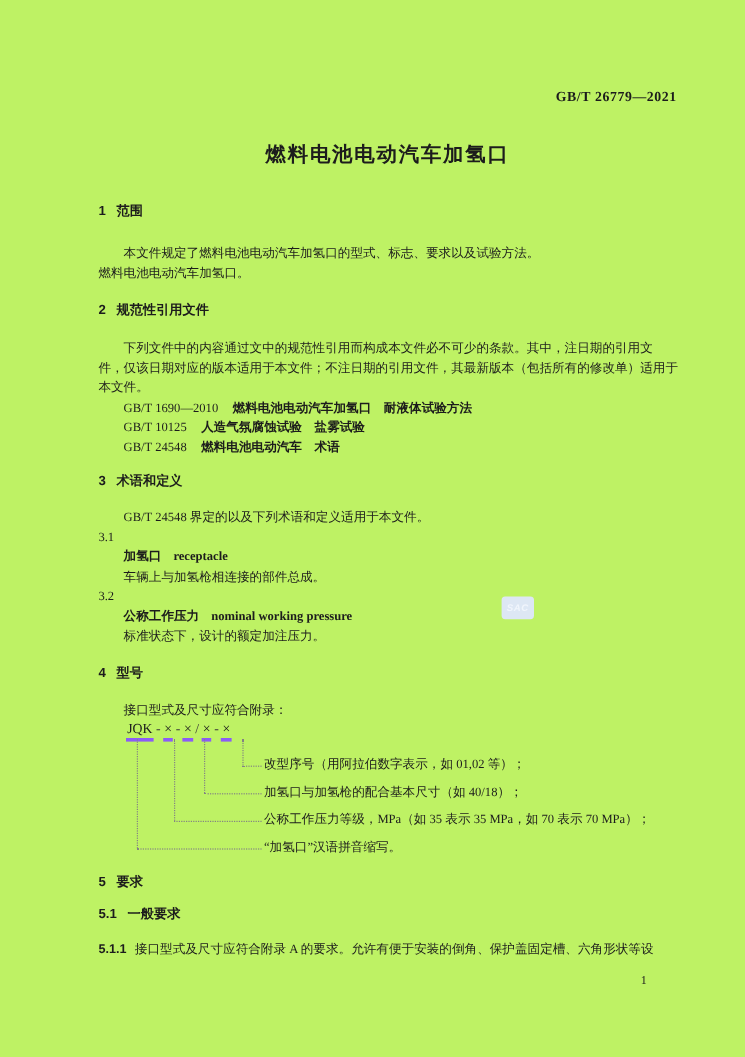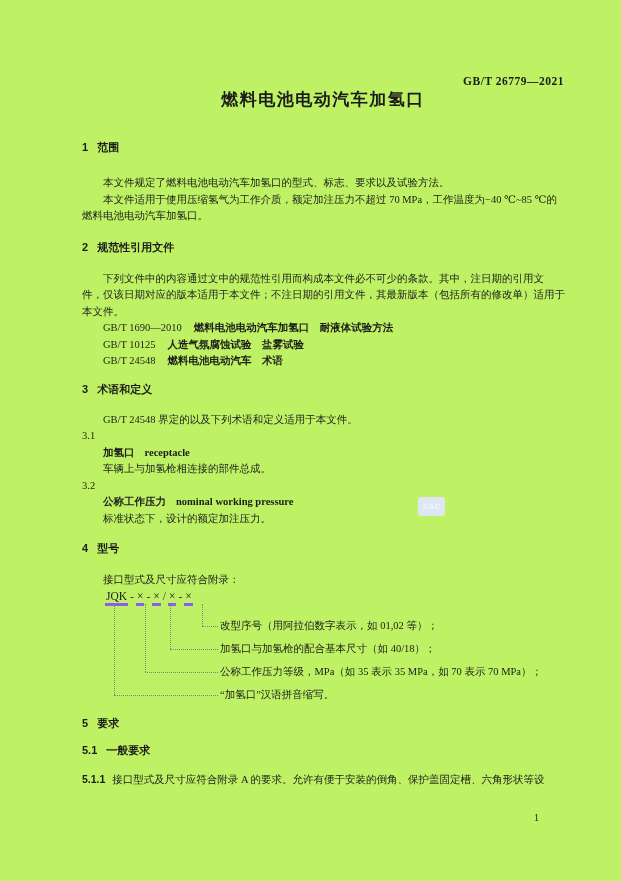--- a/index.html
+++ b/index.html
@@ -15,20 +15,21 @@
   .content{padding:0 69px 0 70px;}
   .header-code{
     margin-top:75px;
     text-align:right;
     font-size:11.5px;
     font-weight:bold;
     letter-spacing:.5px;
     line-height:13px;
   }
   .doc-title{
+    margin-top:29px;
     text-align:center;
     font-family:"Liberation Sans","DejaVu Sans",sans-serif;
     font-size:17px;
     font-weight:bold;
     letter-spacing:1.5px;
     line-height:24px;
   }
   .sec-h{
     font-family:"Liberation Sans","DejaVu Sans",sans-serif;
     font-size:11px;
@@ -104,21 +105,20 @@
   <div class="content">
 
     <div class="header-code">GB/T 26779—2021</div>
 
     <div class="doc-title">燃料电池电动汽车加氢口</div>
 
     <div class="sec-h h1m">
       <span class="num">1</span><span>范围</span>
     </div>
     <div class="bl ind mt21">本文件规定了燃料电池电动汽车加氢口的型式、标志、要求以及试验方法。</div>
-    <div class="bl ind">本文件适用于使用压缩氢气为工作介质，额定加注压力不超过 70 MPa，工作温度为−40 ℃~85 ℃的</div>
     <div class="bl">燃料电池电动汽车加氢口。</div>
 
     <div class="sec-h h2m">
       <span class="num">2</span><span>规范性引用文件</span>
     </div>
     <div class="bl ind mt17">下列文件中的内容通过文中的规范性引用而构成本文件必不可少的条款。其中，注日期的引用文</div>
     <div class="bl">件，仅该日期对应的版本适用于本文件；不注日期的引用文件，其最新版本（包括所有的修改单）适用于</div>
     <div class="bl">本文件。</div>
     <div class="bl ind">
       <span class="ref-code">GB/T 1690—2010</span><span class="ref-title">燃料电池电动汽车加氢口　耐液体试验方法</span>

